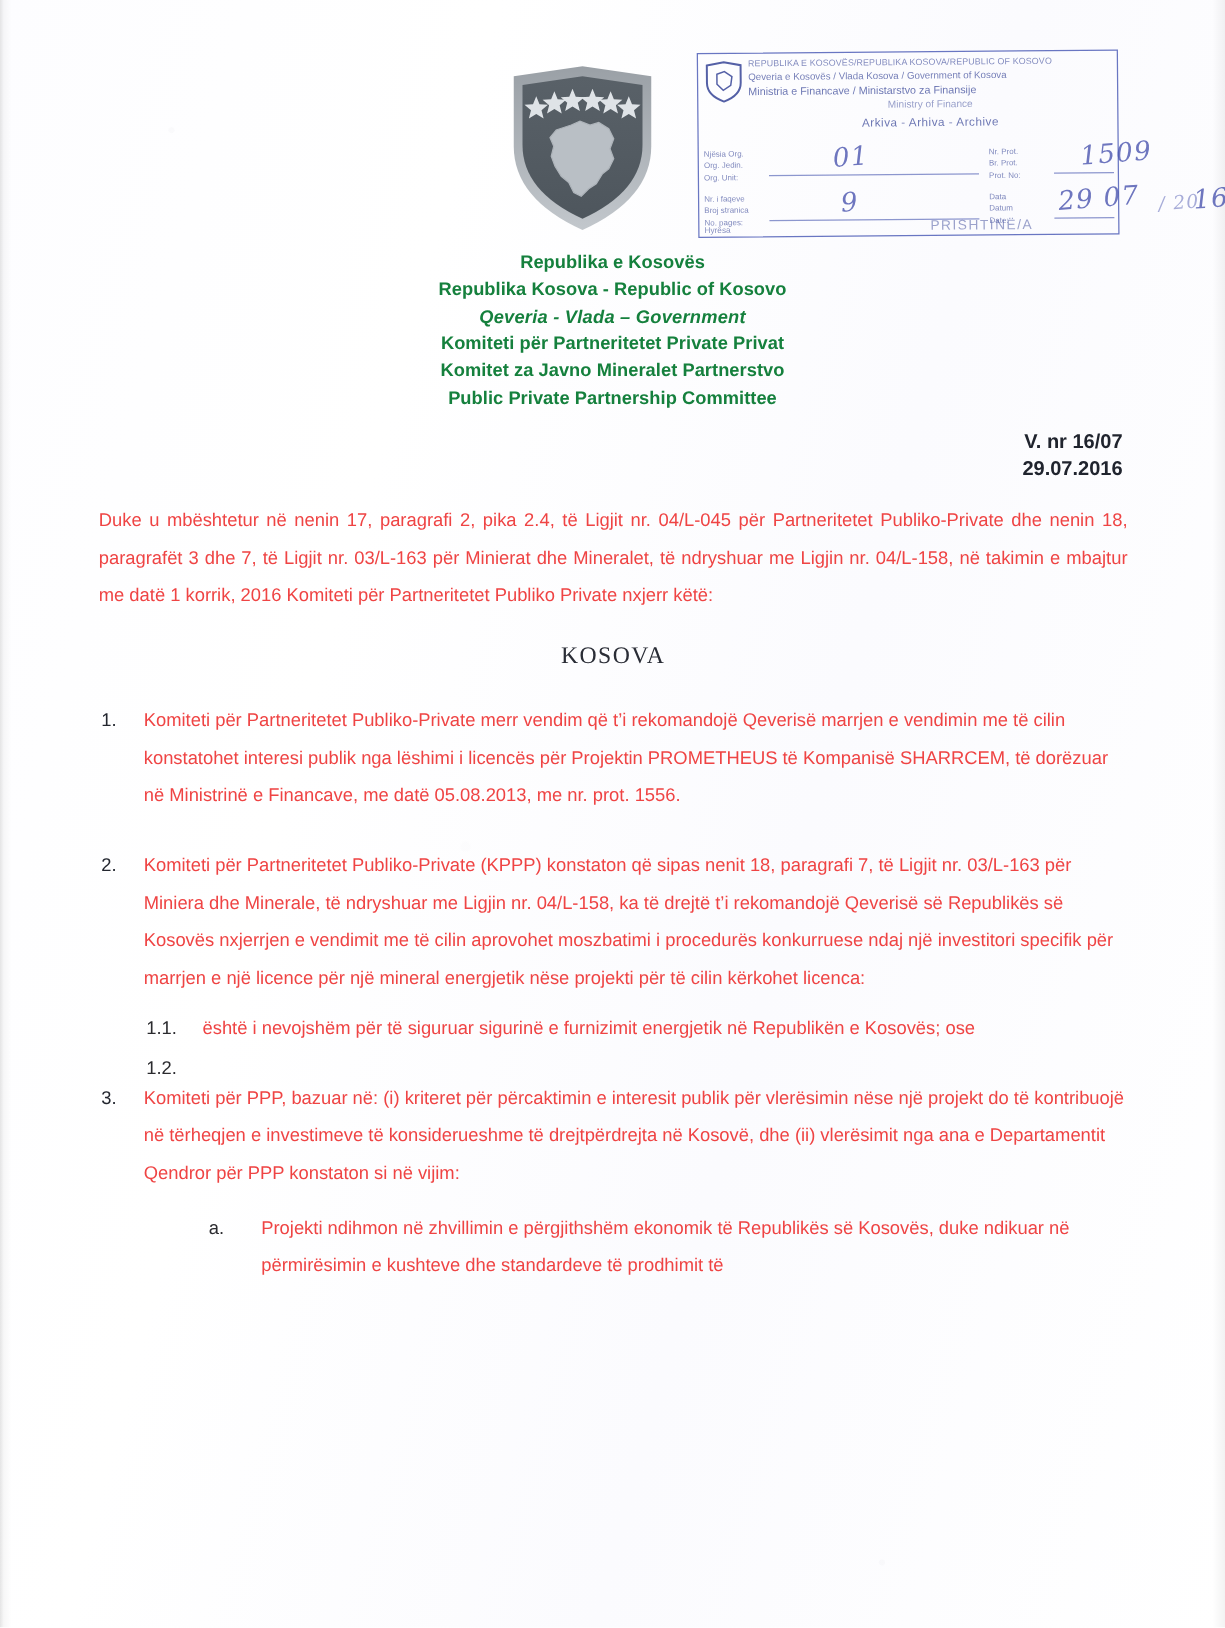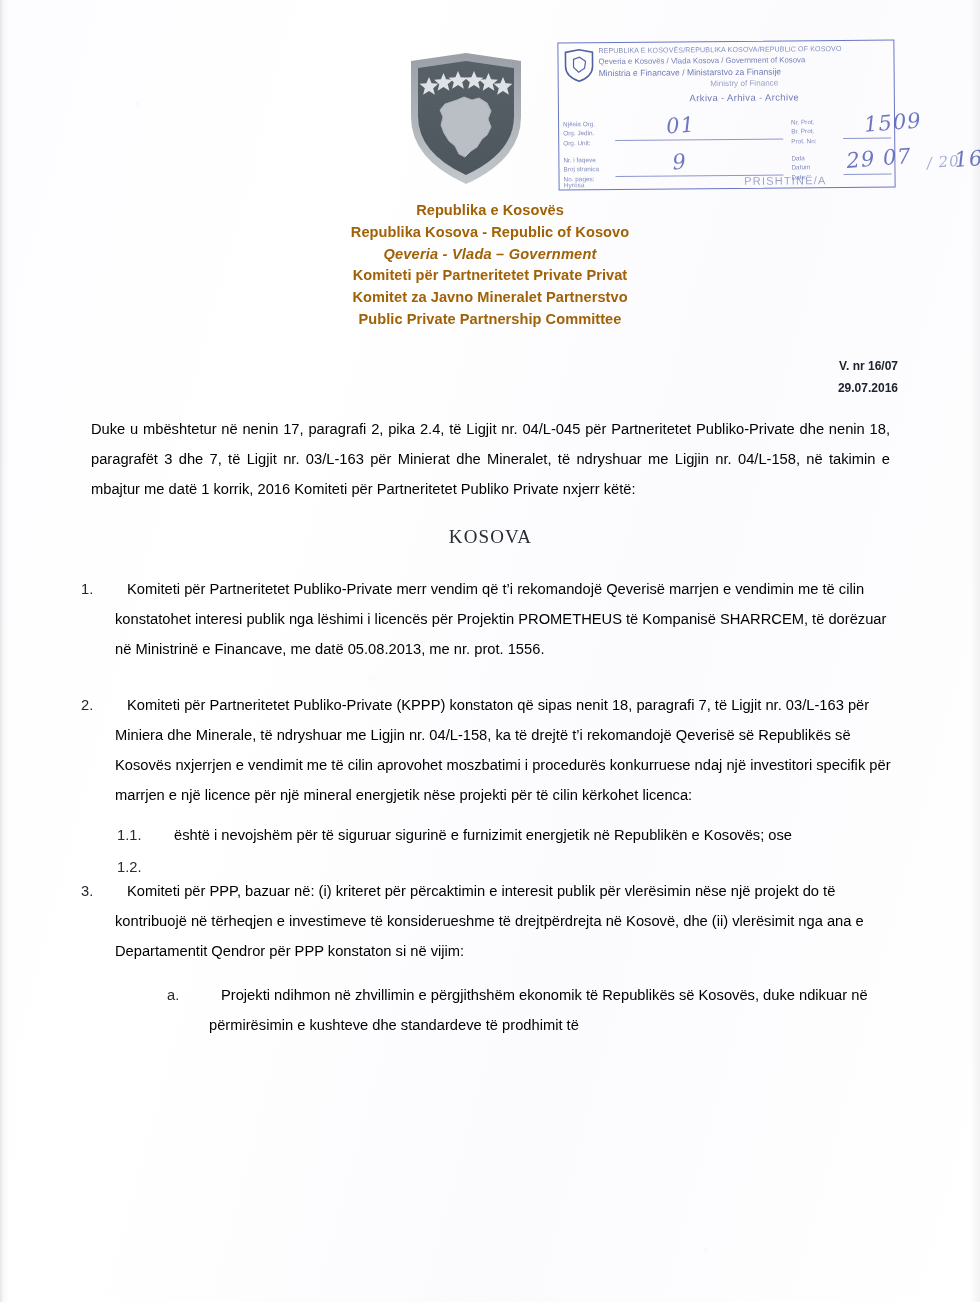--- a/index.html
+++ b/index.html
@@ -140,57 +140,57 @@
   }
 
   
   #org-heading {
     position: absolute;
     left: 0;
     right: 0;
     top: 200px;
     text-align: center;
     font-weight: bold;
-    color: #a16207;
+    color: #15803d;
   }
   #org-heading .oline {
     font-size: 14.6px;
     line-height: 21.8px;
     letter-spacing: .05px;
   }
   #org-heading .oline.italic {
     font-style: italic;
     letter-spacing: .2px;
   }
 
   
   #doc-ref {
     position: absolute;
     right: 82px;
-    top: 355px;
+    top: 343px;
     text-align: right;
     font-weight: bold;
-    font-size: 12px;
+    font-size: 16px;
     line-height: 22px;
     color: #20242e;
   }
 
   
   #doc-body {
     position: absolute;
     left: 79px;
     top: 402px;
     width: 823px;
   }
   .para {
     font-size: 14.7px;
     line-height: 30px;
     text-align: justify;
-    color: #000000;
-    margin: 12px;
+    color: #ef4444;
+    margin: 0;
   }
   #intro { margin-bottom: 22px; }
 
   #vendim-title {
     text-align: center;
     font-family: "Liberation Serif", "DejaVu Serif", serif;
     font-size: 19px;
     letter-spacing: 1.1px;
     color: #2a2d36;
     margin: 8px 0 26px 0;

